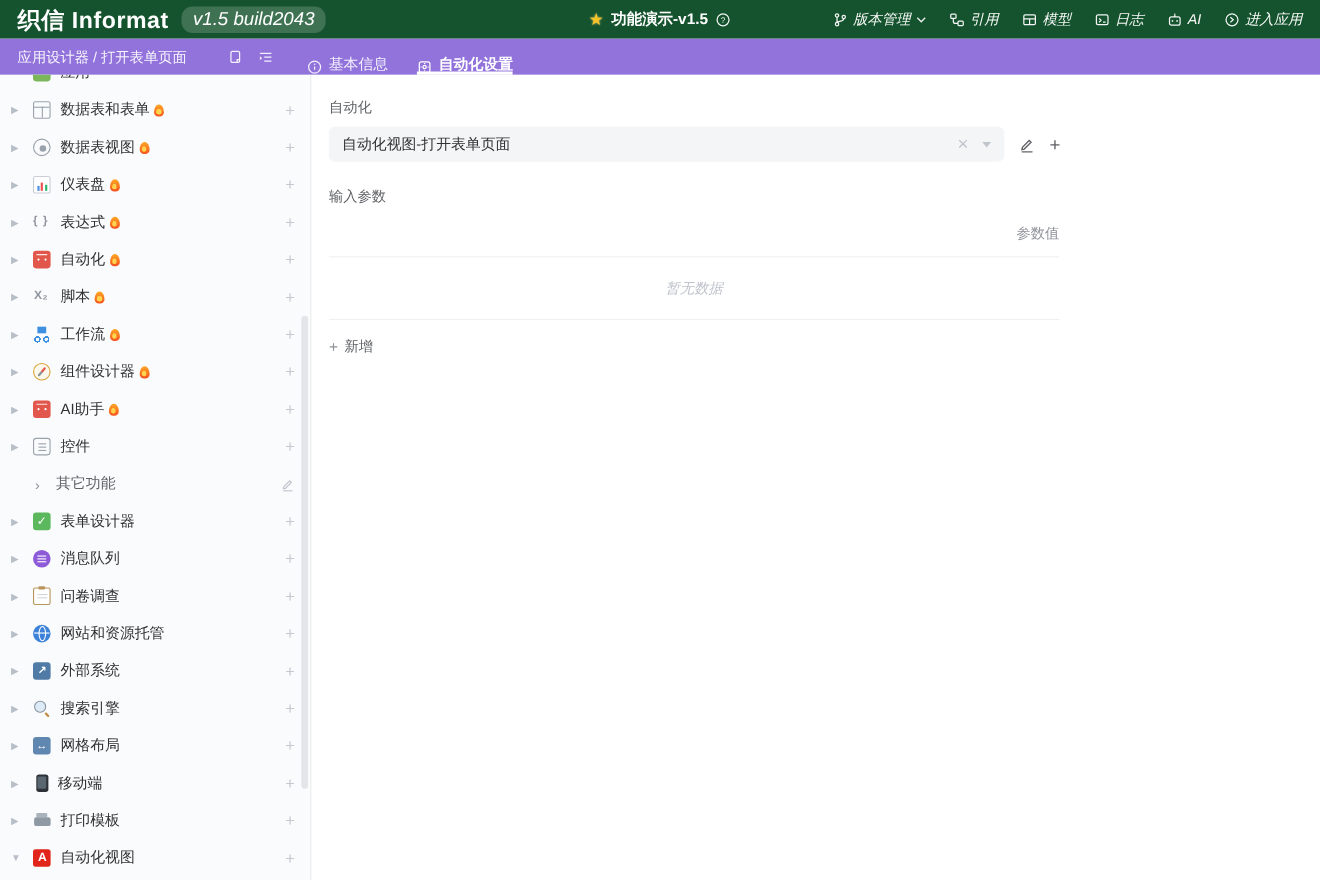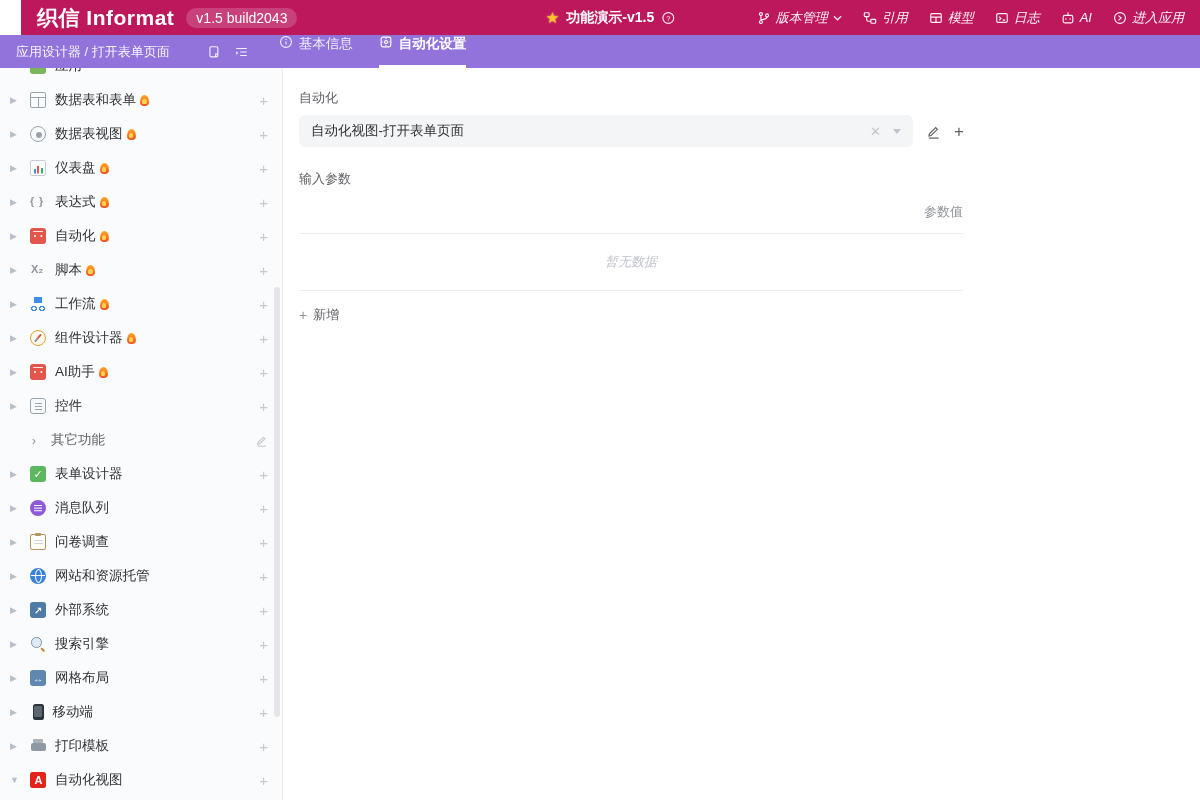--- a/index.html
+++ b/index.html
@@ -1,34 +1,34 @@
 <!DOCTYPE html>
 <html><head>
 <meta charset="utf-8">
 <style>
   * { margin:0; padding:0; box-sizing:border-box; }
   html,body { width:1200px; height:800px; overflow:hidden; font-family:"Liberation Sans","DejaVu Sans",sans-serif; background:#fff; }
 
   
-  .hdr1 { height:35px; background:#be185d; display:flex; align-items:center; padding:0 16px; position:relative; color:#fff;margin-left:21px; }
+  .hdr1 { height:35px; background:#14532d; display:flex; align-items:center; padding:0 16px; position:relative; color:#fff; }
   .logo { font-size:21px; font-weight:700; letter-spacing:.5px; white-space:nowrap; }
-  .ver-badge { margin-left:12px; background:rgba(255,255,255,.18); border-radius:10px; padding:2px 10px; font-size:14px; color:#fff; white-space:nowrap; }
+  .ver-badge { margin-left:12px; background:rgba(255,255,255,.18); border-radius:10px; padding:2px 10px; font-size:17px; color:#fff; white-space:nowrap;font-style:italic; }
   .hdr-center { position:absolute; left:50%; top:0; height:35px; transform:translateX(-50%); display:flex; align-items:center; gap:7px; }
   .star { color:#f7c325; font-size:15px; text-shadow:0 0 2px #ffe082; }
   .app-title { font-size:14px; font-weight:600; }
   .hdr-nav { margin-left:auto; display:flex; align-items:center; gap:21px;font-style:italic; }
   .nav-item { display:flex; align-items:center; gap:5px; font-size:13px; color:rgba(255,255,255,.96); cursor:pointer; white-space:nowrap; }
   .nav-item svg { display:block; }
 
   
   .hdr2 { height:33px; background:#9173db; display:flex; align-items:stretch; padding:0 16px; color:rgba(255,255,255,.92); }
   .crumb { font-size:13px; display:flex; align-items:center; white-space:nowrap; }
   .crumb-icons { display:flex; align-items:center; gap:14px; margin-left:36px; }
   .tabs { display:flex; align-items:stretch; margin-left:30px; gap:26px; }
-  .tab { display:flex; align-items:flex-start; gap:6px; font-size:13.5px; cursor:pointer; position:relative; color:rgba(255,255,255,.88); }
+  .tab { display:flex; align-items:flex-end; gap:6px; font-size:13.5px; cursor:pointer; position:relative; color:rgba(255,255,255,.88); }
   .tab.active { color:#fff; font-weight:600; }
   .tab.active::after { content:""; position:absolute; left:0; right:0; bottom:0; height:3px; background:#fff; }
 
   
   .body { display:flex; height:732px; }
 
   
   .sidebar { width:283px; background:#fafbfc; border-right:1px solid #ececec; position:relative; overflow:hidden; flex:none; }
   .srow { height:34px; display:flex; align-items:center; padding:0 14px 0 10px; cursor:pointer; }
   .srow.partial { margin-top:-19px; }

